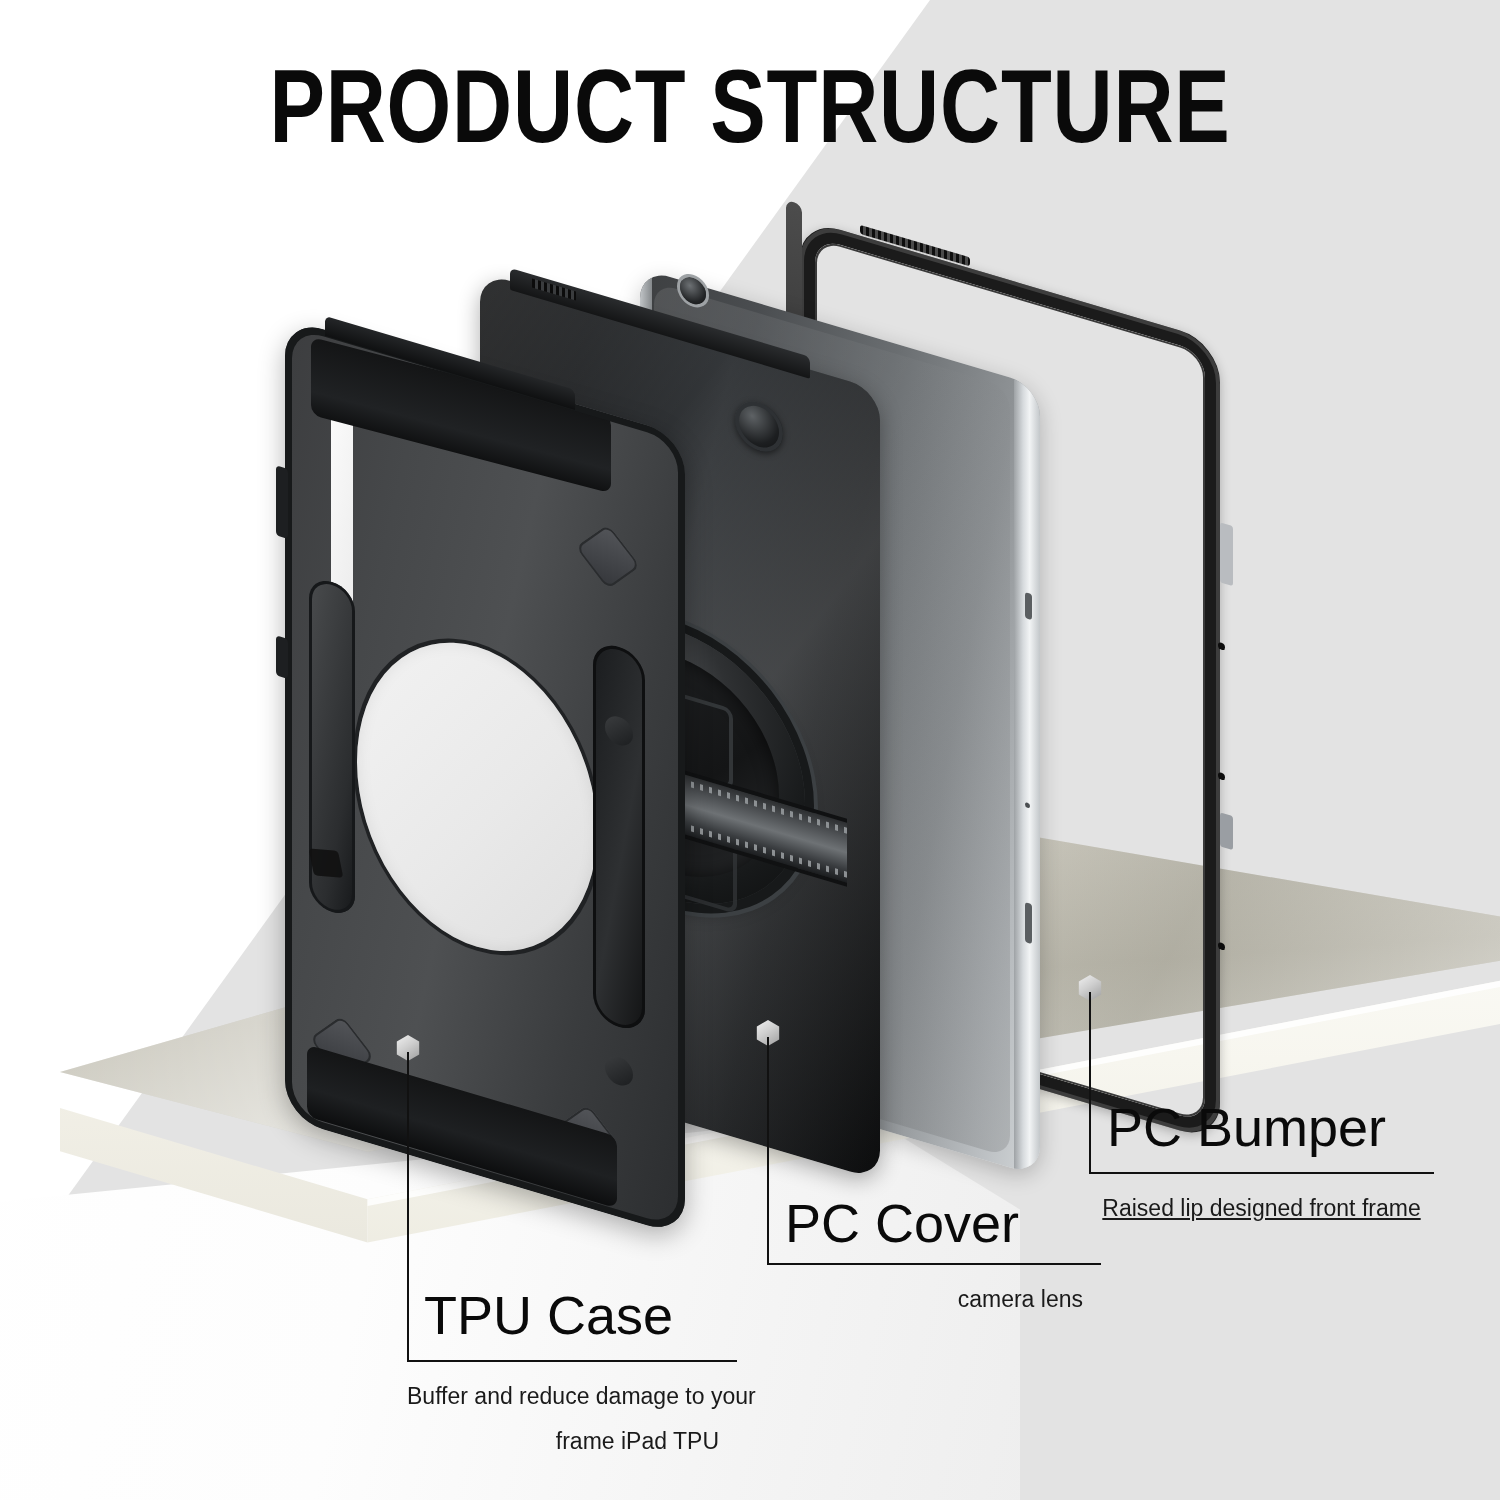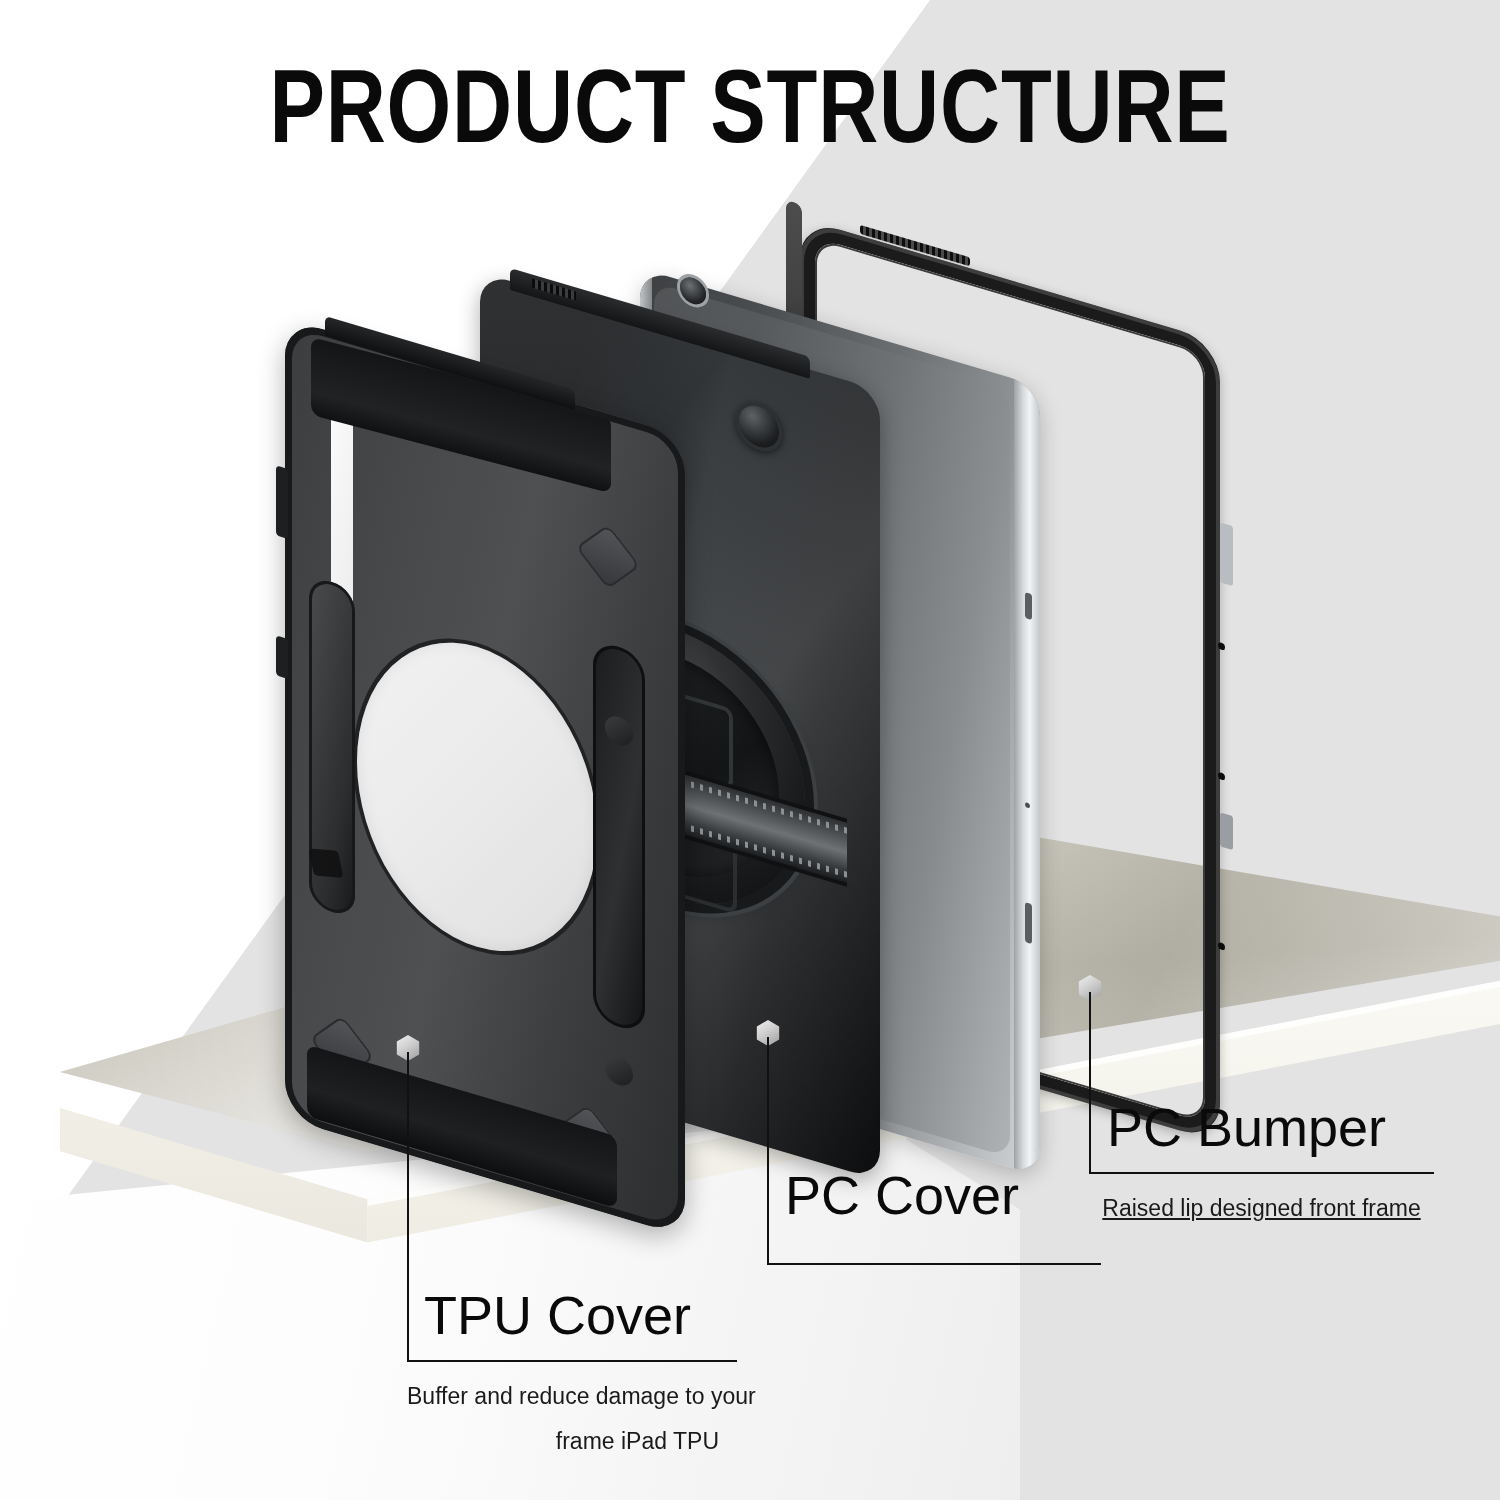--- a/index.html
+++ b/index.html
@@ -398,33 +398,34 @@
     <div class="tpu-rim"></div>
     <div class="tpu-band-top-clip"></div>
     <div class="tpu-side-btn" style="top:150px;height:70px"></div>
     <div class="tpu-side-btn" style="top:320px;height:40px"></div>
   </div>
 
   <div class="callout">
     <div class="bolt" style="left:408px;top:1048px;"></div>
     <div class="leader" style="left:407px;top:1052px;height:310px;"></div>
     <div class="underline" style="left:407px;top:1360px;width:330px;"></div>
-    <div class="co-title" style="left:424px;top:1288px;">TPU Cover</div>
+    <div class="co-title" style="left:424px;top:1288px;">TPU Case</div>
     <div class="co-desc" style="left:407px;top:1374px;width:330px;">
       <span class="l1">Buffer and reduce damage to your</span>
       <span class="l2">frame  iPad TPU</span>
     </div>
   </div>
 
   <div class="callout">
     <div class="bolt" style="left:768px;top:1033px;"></div>
     <div class="leader" style="left:767px;top:1037px;height:228px;"></div>
     <div class="underline" style="left:767px;top:1263px;width:334px;"></div>
-    <div class="co-title" style="left:785px;top:1168px;">PC Cover</div>
+    <div class="co-title" style="left:785px;top:1196px;">PC Cover</div>
     <div class="co-desc" style="left:767px;top:1277px;width:334px;">
+      <span class="l2">camera lens</span>
     </div>
   </div>
 
   <div class="callout">
     <div class="bolt" style="left:1090px;top:988px;"></div>
     <div class="leader" style="left:1089px;top:992px;height:182px;"></div>
     <div class="underline" style="left:1089px;top:1172px;width:345px;"></div>
     <div class="co-title" style="left:1107px;top:1100px;">PC Bumper</div>
     <div class="co-desc" style="left:1089px;top:1186px;width:345px;text-decoration:underline;">
       <span class="l1">Raised lip designed front frame</span>

